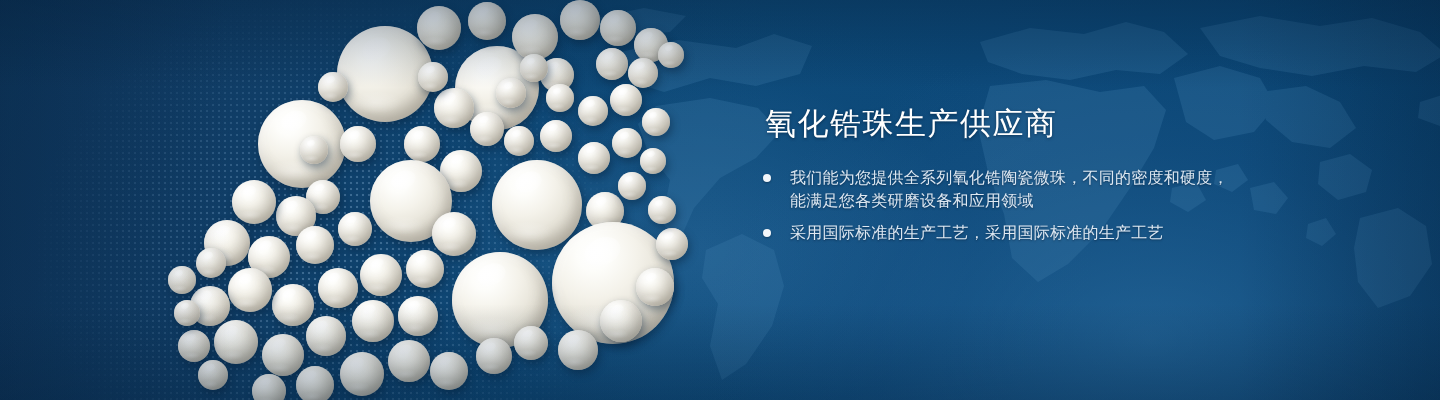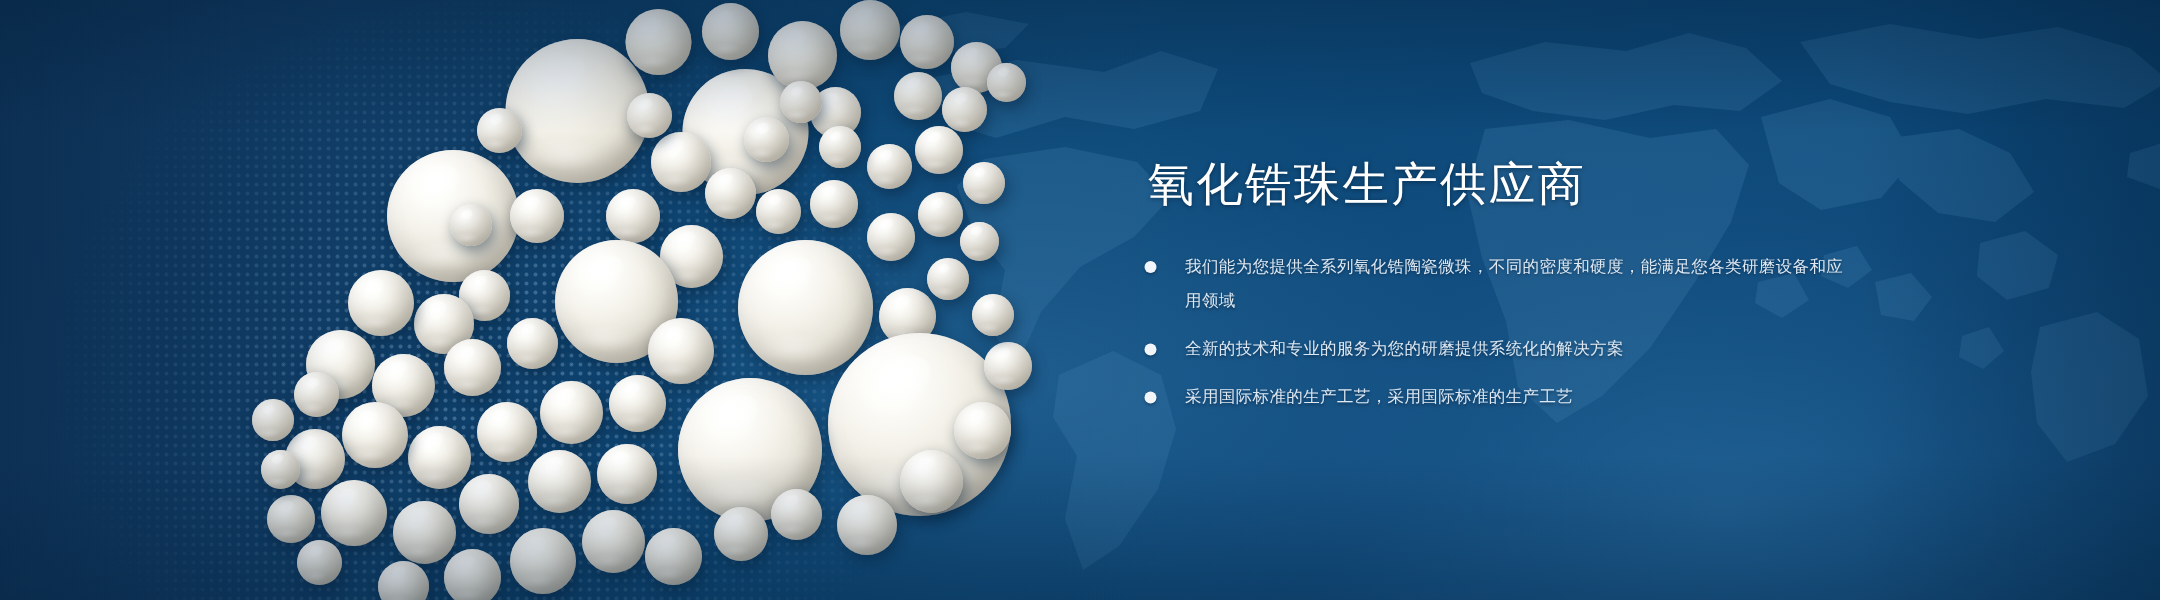--- a/index.html
+++ b/index.html
@@ -118,21 +118,21 @@
   .bullets {
     list-style: none;
     margin: 0;
     padding: 0;
   }
   .bullet {
     position: relative;
     padding-left: 27px;
     margin-bottom: 9px;
     color: #dee8f2;
-    font-size: 11px;
+    font-size: 16px;
     line-height: 23px;
     letter-spacing: 0.25px;
     text-shadow: 0 1px 2px rgba(2,22,44,0.5);
   }
   .bullet:last-child { margin-bottom: 0; }
   .bullet-dot {
     position: absolute;
     left: 0; top: 8px;
     width: 8px; height: 8px;
     border-radius: 50%;
@@ -254,22 +254,18 @@
 
   <div class="content">
     <h1 class="headline">氧化锆珠生产供应商</h1>
     <ul class="bullets">
       <li class="bullet">
         <span class="bullet-dot"></span>
         <span class="bullet-text">我们能为您提供全系列氧化锆陶瓷微珠，不同的密度和硬度，能满足您各类研磨设备和应用领域</span>
       </li>
       <li class="bullet">
         <span class="bullet-dot"></span>
-        <span class="bullet-text">全新的技术和专业的服务为您的研磨提供系统化的解决方案</span>
-      </li>
-      <li class="bullet">
-        <span class="bullet-dot"></span>
         <span class="bullet-text">采用国际标准的生产工艺，采用国际标准的生产工艺</span>
       </li>
     </ul>
   </div>
 
 </div>
 
 </body></html>

